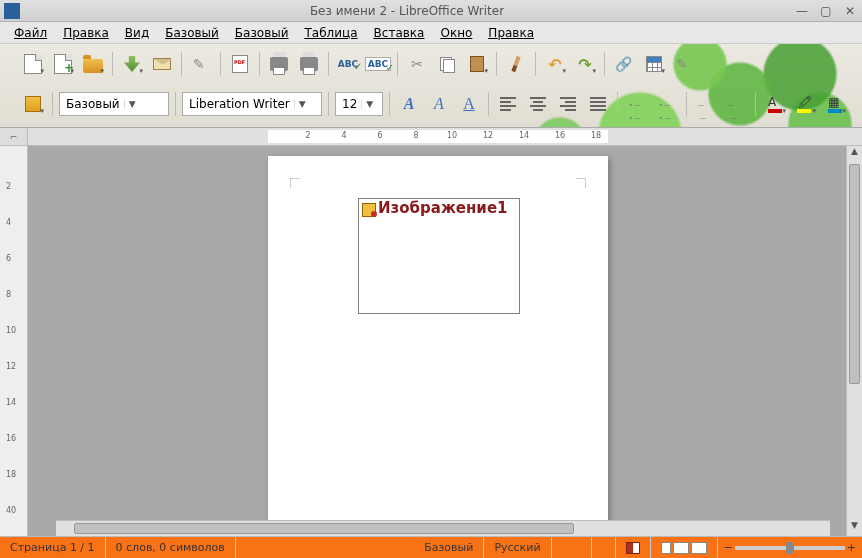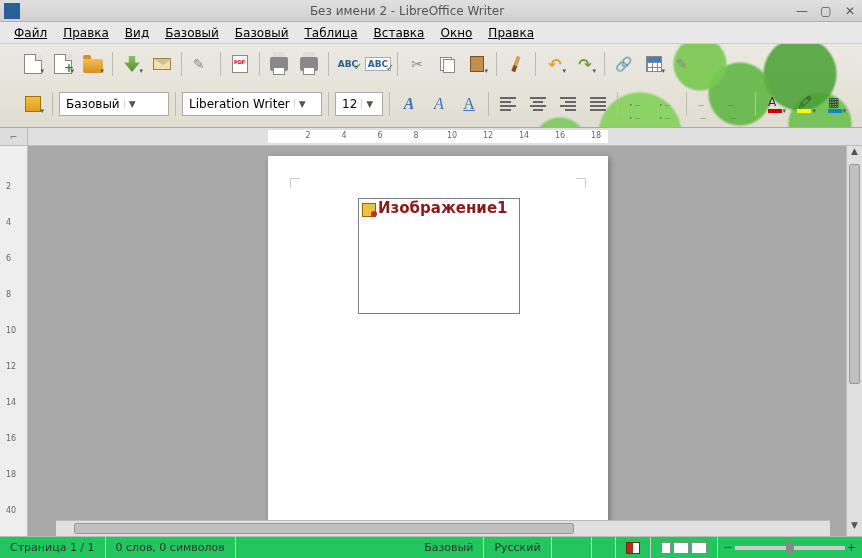--- a/index.html
+++ b/index.html
@@ -107,21 +107,21 @@
 .frame .frame-icon::after { content:""; position:absolute; bottom:-1px; right:-2px; width:6px; height:6px; background:#c03020; border-radius:50%; }
 .frame .frame-label { font-size:15px; font-weight:bold; color:#8b1a1a; vertical-align:middle; }
 
 .vscroll { width:16px; background:#e0e0e0; border-left:1px solid #bbb; position:relative; }
 .vscroll .thumb { position:absolute; top:18px; left:2px; right:2px; height:220px; background:#c0c0c0; border:1px solid #999; border-radius:2px; }
 .vscroll .arr { position:absolute; left:0; right:0; height:16px; text-align:center; font-size:9px; color:#555; cursor:pointer; }
 .hscroll { position:absolute; left:28px; right:16px; bottom:0; height:16px; background:#e0e0e0; border-top:1px solid #bbb; }
 .hscroll .thumb { position:absolute; left:18px; top:2px; bottom:2px; width:500px; background:#c0c0c0; border:1px solid #999; border-radius:2px; }
 
 
-.statusbar { position:absolute; bottom:0; left:0; right:0; height:22px; background:#22c55e; border-top:1px solid #bbb; display:flex; align-items:center; font-size:11px; color:#333; }
+.statusbar { position:absolute; bottom:0; left:0; right:0; height:22px; background:#f97316; border-top:1px solid #bbb; display:flex; align-items:center; font-size:11px; color:#333; }
 .statusbar .cell { padding:0 10px; border-right:1px solid #ccc; height:100%; display:flex; align-items:center; }
 .statusbar .spacer { flex:1; }
 .statusbar .book-icon { width:14px; height:12px; background:linear-gradient(90deg,#b03020 50%,#fff 50%); border:1px solid #802010; }
 .statusbar .zoom { display:flex; align-items:center; gap:2px; padding:0 6px; }
 .statusbar .slider { width:110px; height:4px; background:#ccc; position:relative; }
 .statusbar .slider::before { content:""; position:absolute; left:50%; top:-4px; width:8px; height:12px; background:#888; border-radius:2px; transform:translateX(-50%); }
 </style>
 </head>
 <body>
 

